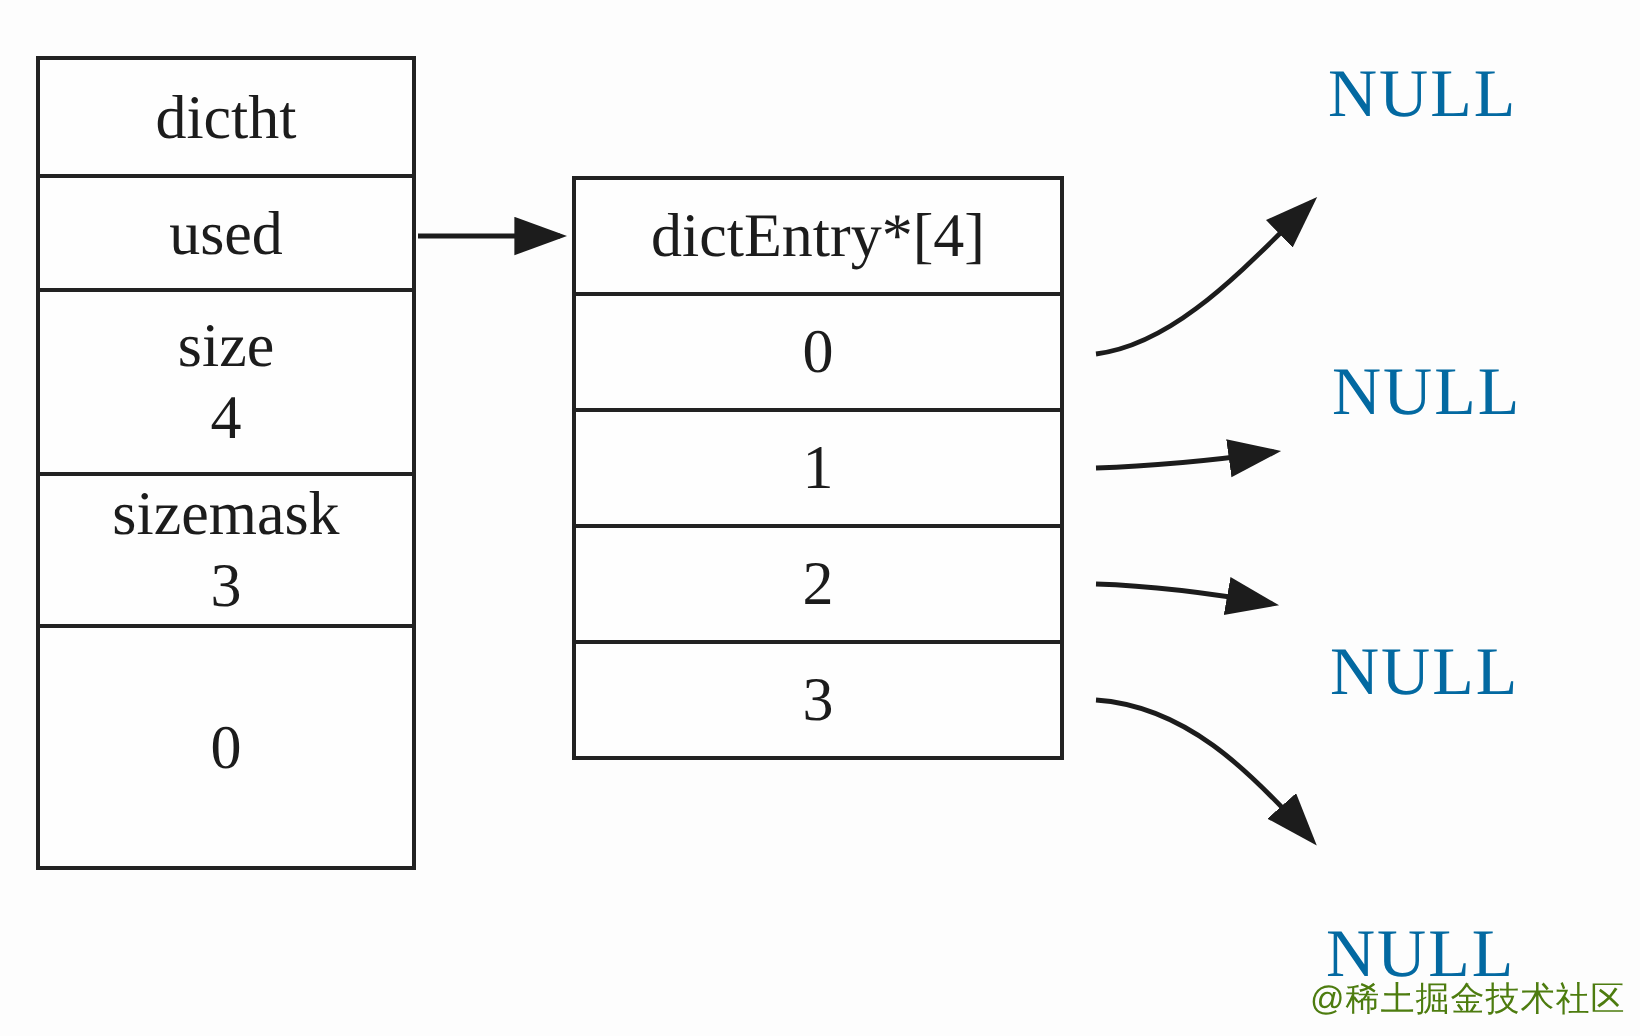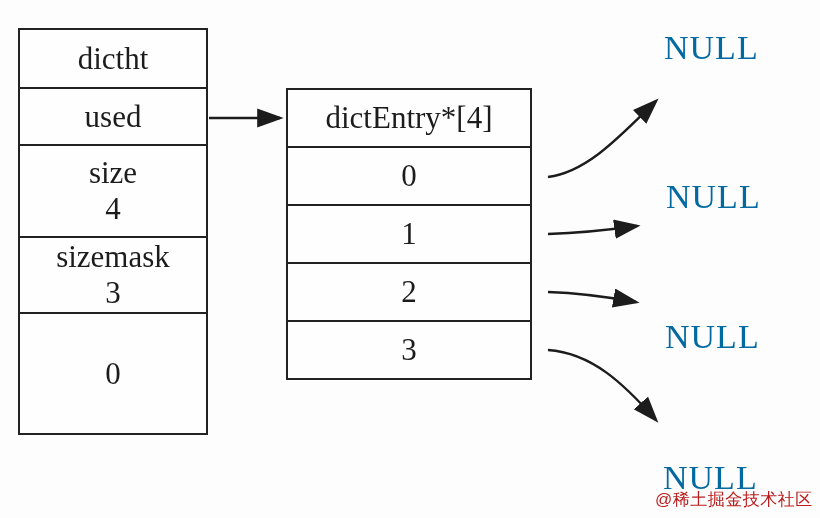--- a/index.html
+++ b/index.html
@@ -54,21 +54,21 @@
   }
   .null-1 { left: 664px; top: 31px; }
   .null-2 { left: 666px; top: 180px; }
   .null-3 { left: 665px; top: 320px; }
   .null-4 { left: 663px; top: 461px; }
   .watermark {
     position: absolute;
     left: 655px; top: 490px;
     font-size: 17px;
     line-height: 20px;
-    color: #b91c1c;
+    color: #4d7c0f;
     letter-spacing: 0.5px;
     font-family: "Liberation Sans", "DejaVu Sans", sans-serif;
     white-space: nowrap;
   }
 </style>
 </head>
 <body>
 
 <div class="stage">
 

